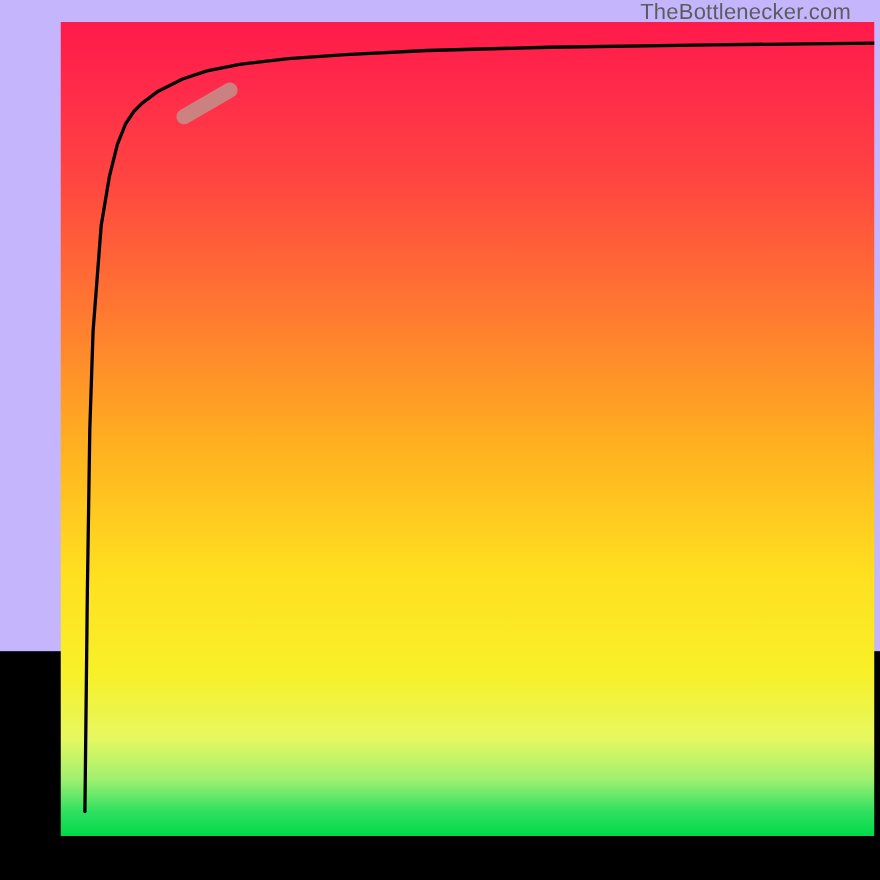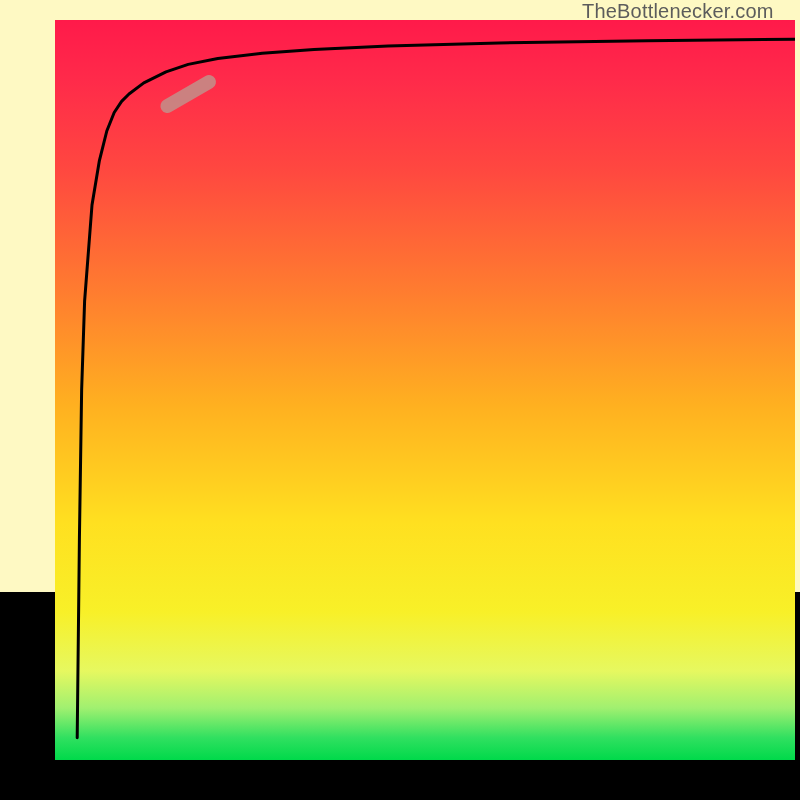--- a/index.html
+++ b/index.html
@@ -8,21 +8,21 @@
     width: 800px;
     height: 800px;
     overflow: hidden;
     background: #000;
     font-family: Arial, Helvetica, sans-serif;
   }
   .frame {
     position: relative;
     width: 800px;
     height: 592px;
-    background: #fef9c3;
+    background: #c4b5fd;
   }
   .plot-area {
     position: absolute;
     left: 55px;
     top: 20px;
     width: 740px;
     height: 740px;
     overflow: hidden;
   }
   .gradient-bg {

